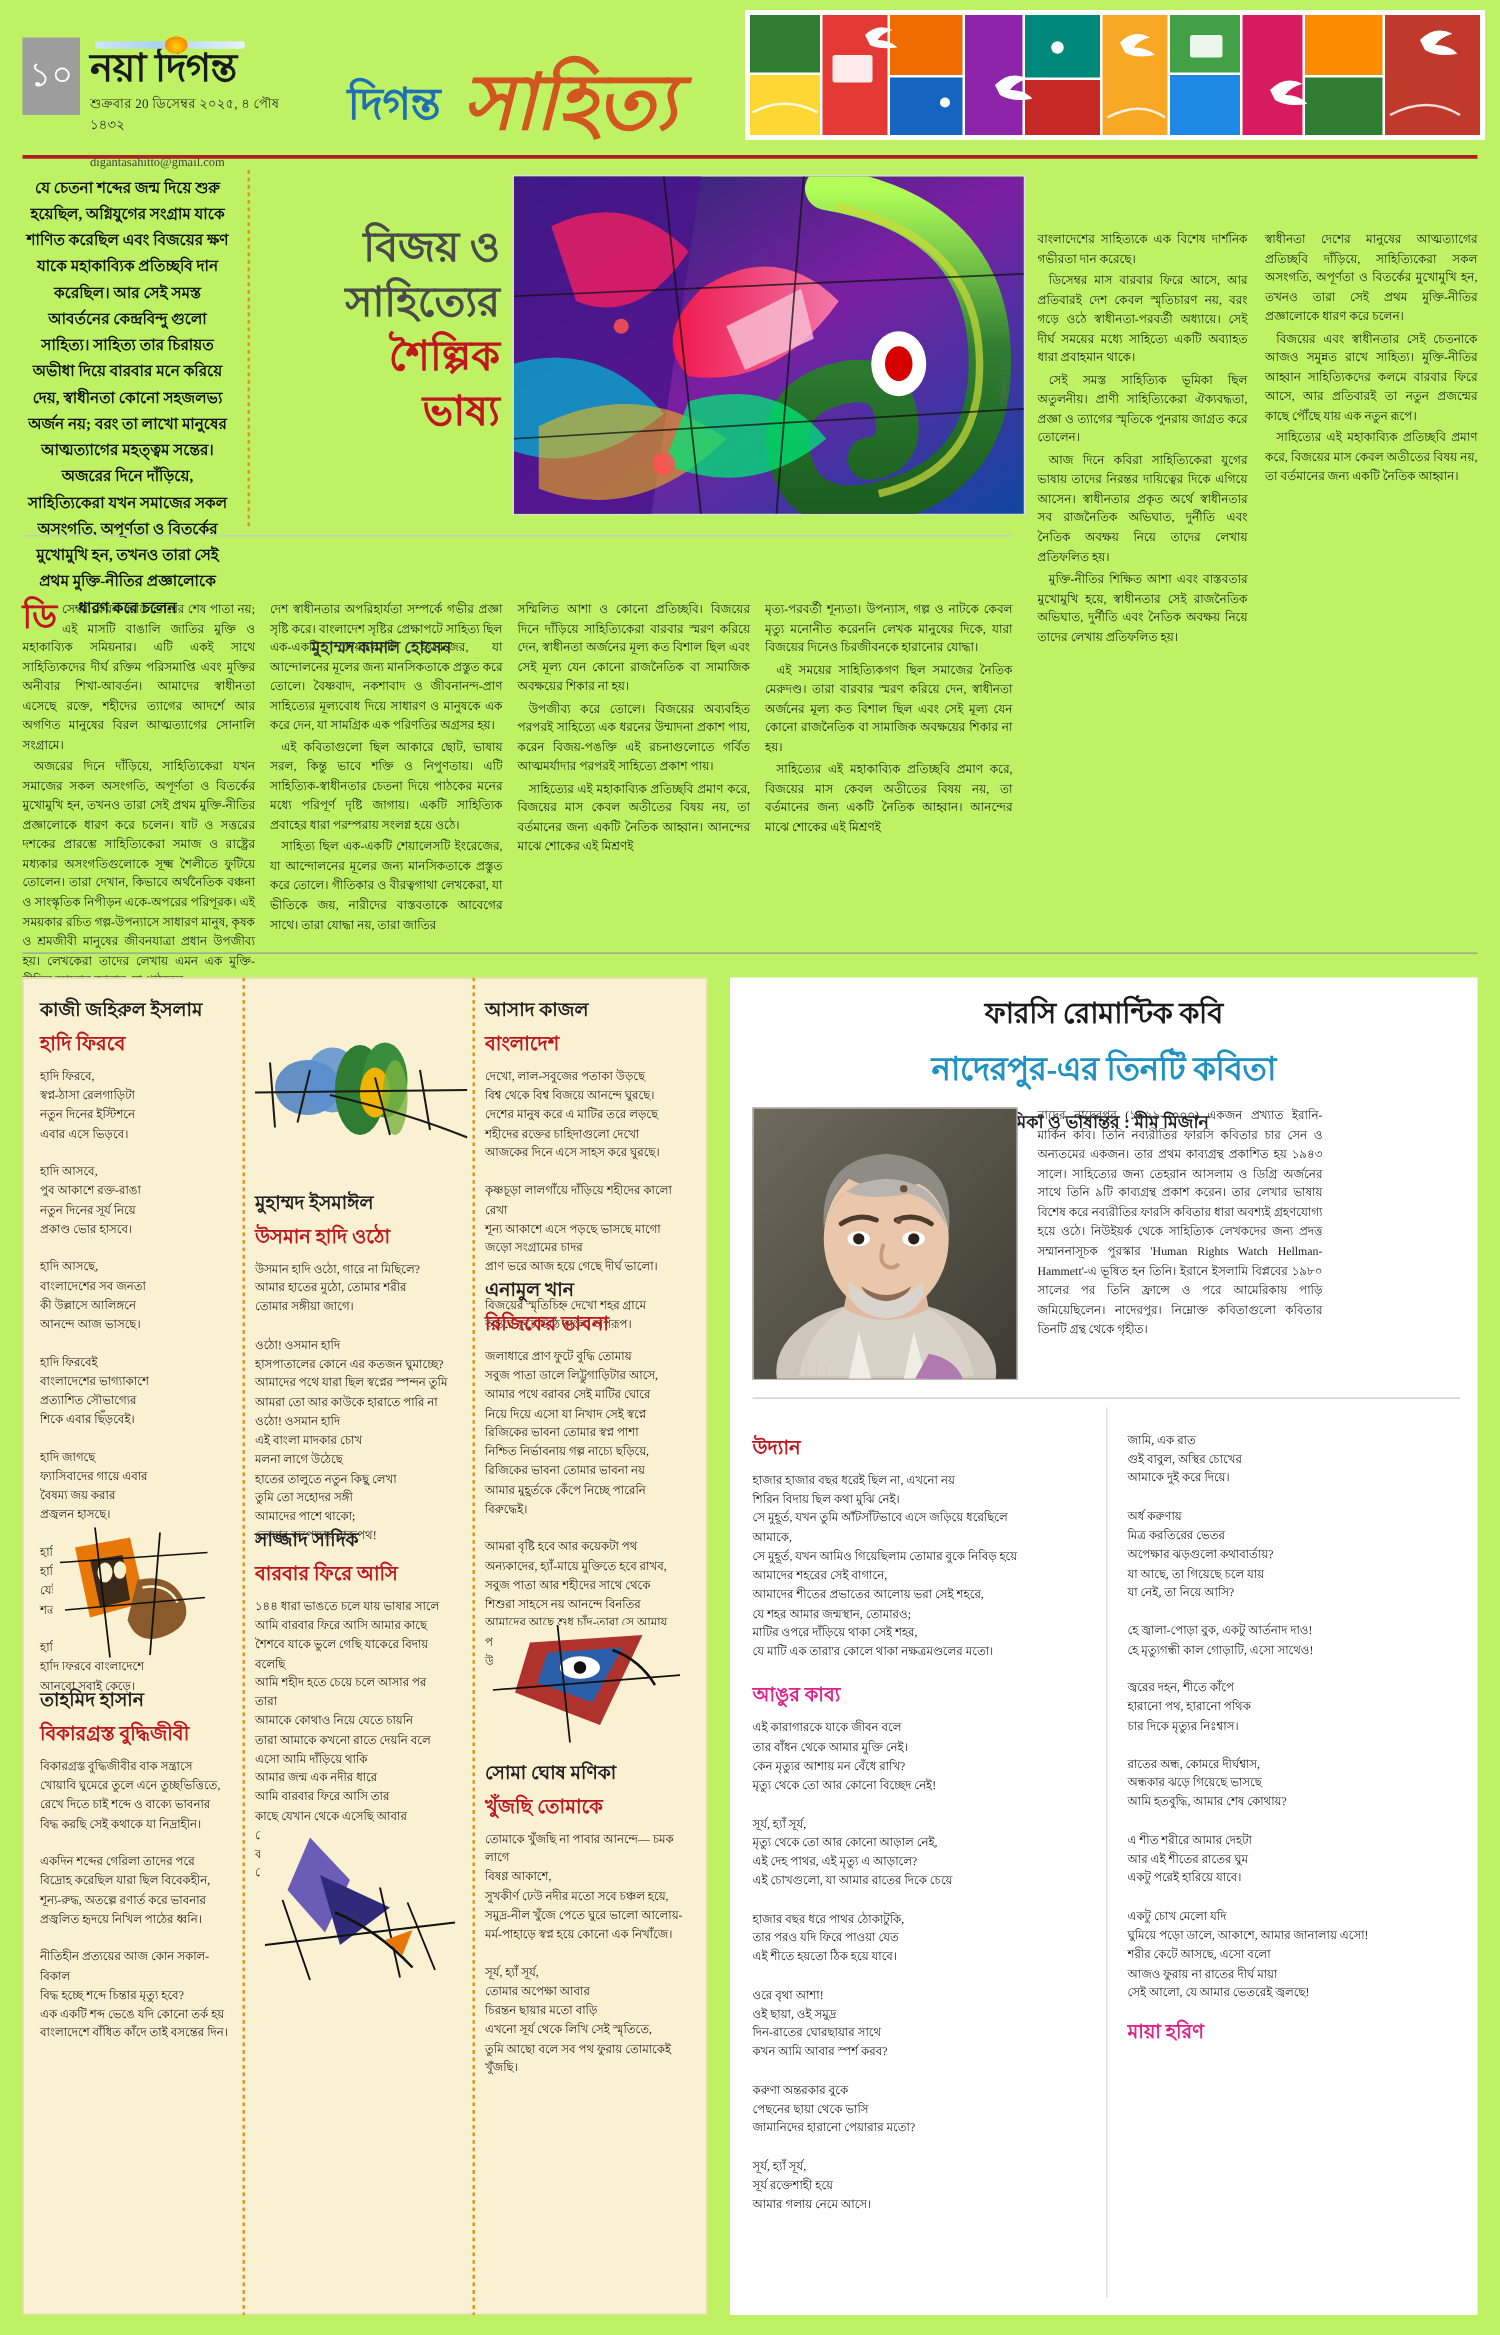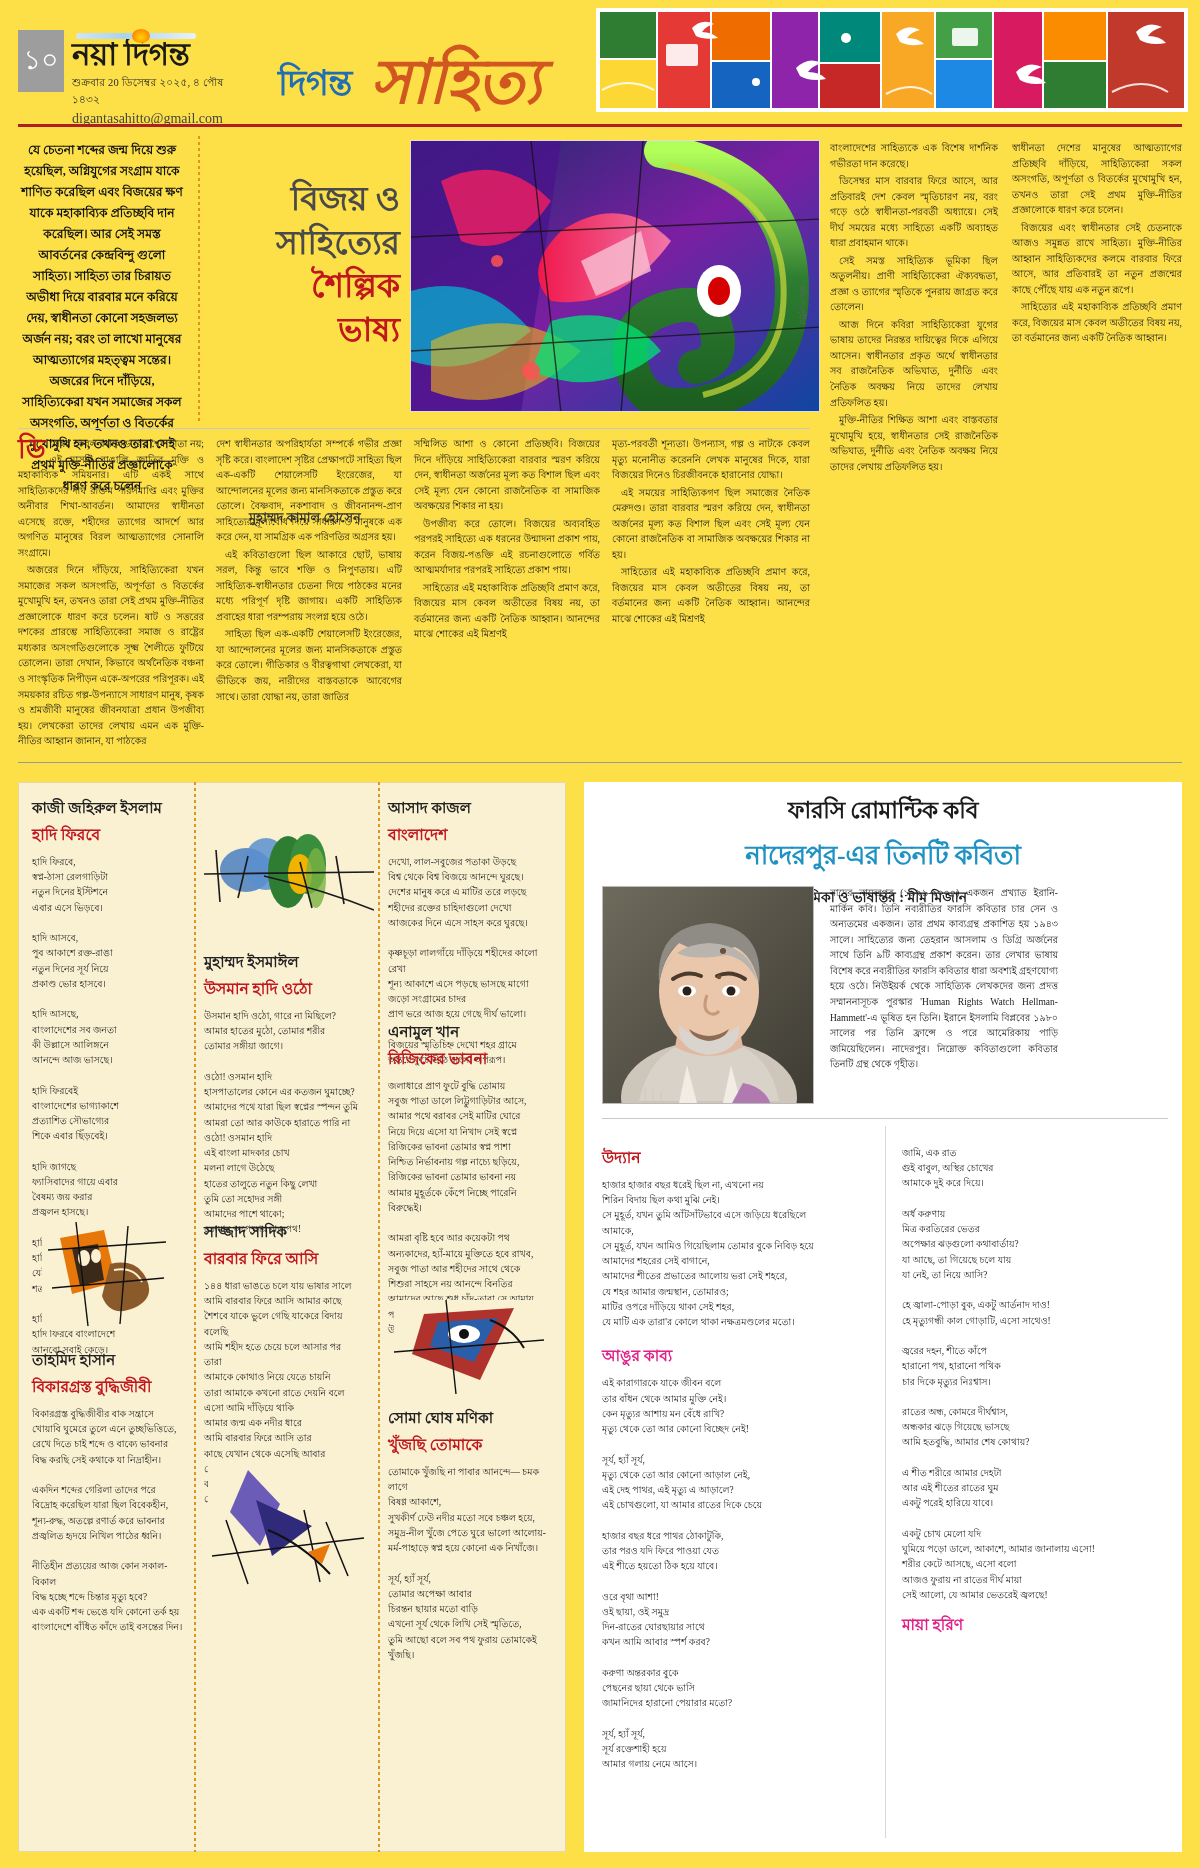--- a/index.html
+++ b/index.html
@@ -2,21 +2,21 @@
 <html><head>
 <meta charset="utf-8">
 <style>
   * { box-sizing: border-box; margin: 0; padding: 0; }
   html, body {
     width: 1200px; height: 1868px;
     background: #ffffff;
     font-family: "Liberation Serif", "DejaVu Serif", serif;
     overflow: hidden;
   }
-  .page { position: relative; width: 1200px; height: 1868px; background: #fde047; }
+  .page { position: relative; width: 1200px; height: 1868px; background: #bef264; }
 
   
   .masthead { position: absolute; left: 0; top: 0; width: 1200px; height: 122px; }
   .page-num-box {
     position: absolute; left: 18px; top: 30px; width: 46px; height: 62px;
     background: #9d9d9d; color: #fff;
     display: flex; align-items: center; justify-content: center;
     font-size: 27px; font-family: "Liberation Sans", sans-serif;
   }
   .brand-block { position: absolute; left: 72px; top: 30px; width: 180px; }
@@ -31,21 +31,21 @@
   .brand-deco .sun {
     position: absolute; left: 56px; top: -1px; width: 18px; height: 14px;
     background: radial-gradient(circle at 50% 60%, #ffd400 0%, #ff9900 55%, #ff6a00 100%);
     border-radius: 50%;
   }
   .brand-name {
     font-size: 31px; font-weight: bold; letter-spacing: -0.5px;
     color: #1a1a1a; line-height: 1.05; margin-top: -2px;
   }
   .brand-date { font-size: 10.5px; color: #2a2a2a; margin-top: 3px; letter-spacing: .2px; }
-  .brand-mail { font-size: 14px; color: #444; margin-top: 2px; }
+  .brand-mail { font-size: 10px; color: #444; margin-top: 16px; }
 
   .supp-title { position: absolute; left: 278px; top: 34px; }
   .supp-diganta {
     display: inline-block; font-size: 35px; font-weight: bold; color: #1f6fb2;
     vertical-align: middle; letter-spacing: -.5px;
   }
   .supp-sahitto {
     display: inline-block; font-size: 62px; font-weight: bold; color: #d1561f;
     vertical-align: middle; margin-left: 14px; letter-spacing: -1px;
     font-family: "Liberation Serif", serif; font-style: italic;
@@ -70,21 +70,21 @@
   }
   .art-head { position: absolute; left: 192px; top: 42px; width: 190px; text-align: right; }
   .art-head .l1 { font-size: 33px; line-height: 1.32; color: #4a4a4a; font-weight: bold; }
   .art-head .l2 { font-size: 33px; line-height: 1.32; color: #c0161d; font-weight: bold; }
   .art-byline { position: absolute; left: 192px; top: 372px; width: 190px; text-align: center;
                 font-size: 13px; color: #333; font-weight: bold; }
   .art-figure { position: absolute; left: 392px; top: 4px; width: 410px; height: 272px; overflow: hidden; border: 1px solid #ddd; }
   .art-credit { position: absolute; left: 790px; top: 150px; font-size: 7px; color: #666;
                 transform: rotate(90deg); transform-origin: left top; white-space: nowrap; }
 
-  .col { position: absolute; font-size: 9.6px; line-height: 1.62; text-align: justify; color: #1a1a1a; }
+  .col { position: absolute; font-size: 9.6px; line-height: 1.62; text-align: justify; color: #1a1a1a; margin-top: 44px; }
   .col p { margin-bottom: 2px; text-indent: 9px; }
   .col p.first { text-indent: 0; }
   .dropcap {
     float: left; font-size: 27px; line-height: 0.82; padding: 2px 4px 0 0;
     color: #c0161d; font-weight: bold;
   }
 
   
   .lower { position: absolute; left: 18px; top: 770px; width: 1164px; height: 1082px; }
   .poetry-pane {

